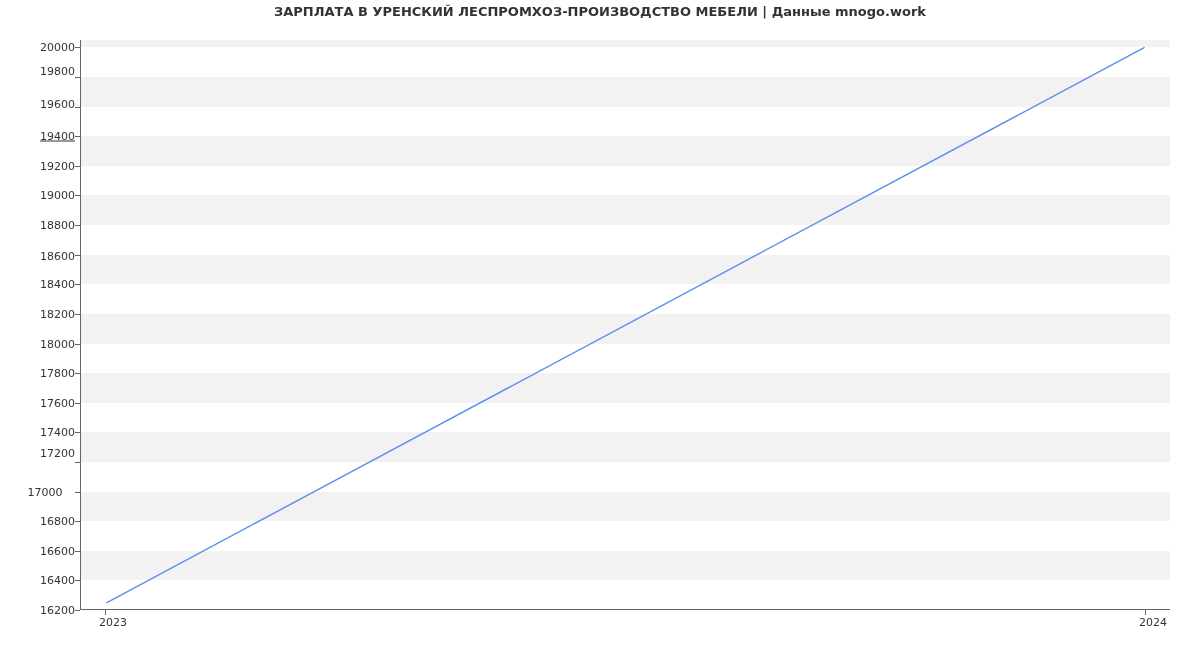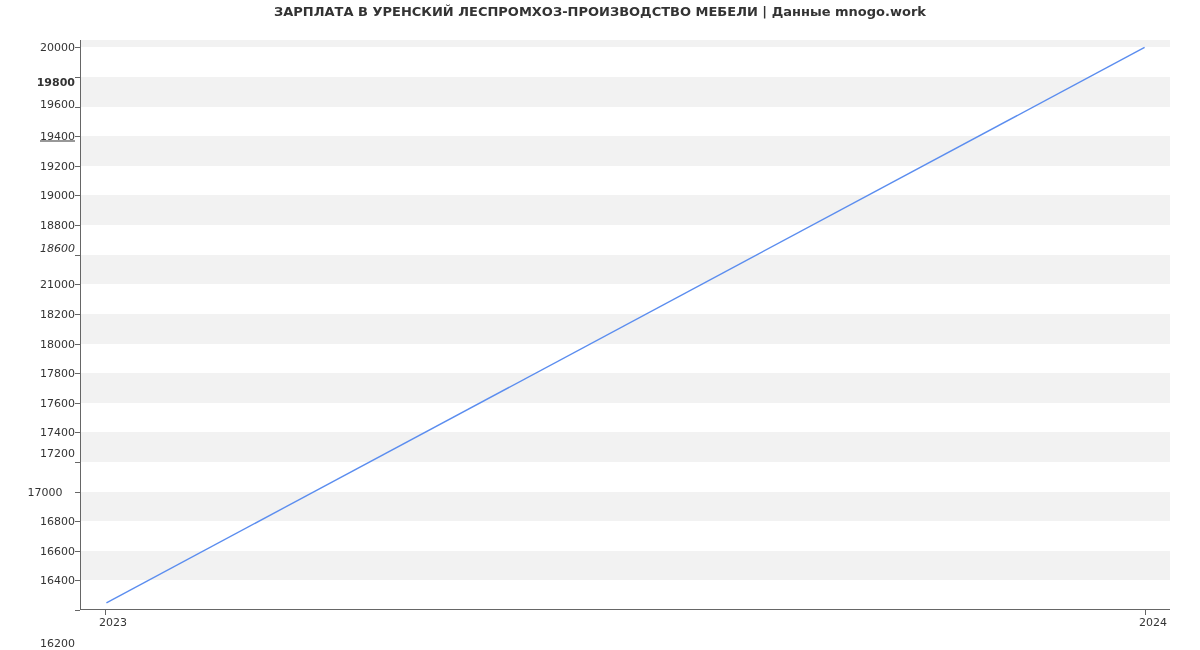--- a/index.html
+++ b/index.html
@@ -98,21 +98,21 @@
       <div class="band" style="top: 273.896px; height: 29.6104px;"></div>
       <div class="band" style="top: 333.117px; height: 29.6104px;"></div>
       <div class="band" style="top: 392.338px; height: 29.6104px;"></div>
       <div class="band" style="top: 451.558px; height: 29.6104px;"></div>
       <div class="band" style="top: 510.779px; height: 29.6104px;"></div>
     <svg class="line-layer" id="line-layer" viewBox="0 0 1090 570">
         <path d="M25 563.7818181818182 L1065 7.402597402597394" fill="none" stroke="#5b8def" stroke-width="1.4"></path>
       </svg>
   </div>
 
-<div class="tick-label-y" style="top: 610px; margin-top: 33px;">16200</div>
+<div class="tick-label-y" style="top: 610px;">16200</div>
     <div class="tick-mark-y" style="top: 610px;"></div>
     <div class="tick-label-y" style="top: 580.39px;">16400</div>
     <div class="tick-mark-y" style="top: 580.39px;"></div>
     <div class="tick-label-y" style="top: 550.779px;">16600</div>
     <div class="tick-mark-y" style="top: 550.779px;"></div>
     <div class="tick-label-y" style="top: 521.169px;">16800</div>
     <div class="tick-mark-y" style="top: 521.169px;"></div>
     <div class="tick-label-y" style="top: 491.558px; text-align: center;">17000</div>
     <div class="tick-mark-y" style="top: 491.558px;"></div>
     <div class="tick-label-y" style="top: 453px;">17200</div>
@@ -120,35 +120,35 @@
     <div class="tick-label-y" style="top: 432.338px;">17400</div>
     <div class="tick-mark-y" style="top: 432.338px;"></div>
     <div class="tick-label-y" style="top: 402.727px;">17600</div>
     <div class="tick-mark-y" style="top: 402.727px;"></div>
     <div class="tick-label-y" style="top: 373.117px;">17800</div>
     <div class="tick-mark-y" style="top: 373.117px;"></div>
     <div class="tick-label-y" style="top: 343.506px;">18000</div>
     <div class="tick-mark-y" style="top: 343.506px;"></div>
     <div class="tick-label-y" style="top: 313.896px;">18200</div>
     <div class="tick-mark-y" style="top: 313.896px;"></div>
-    <div class="tick-label-y" style="top: 284.286px;">21000</div>
+    <div class="tick-label-y" style="top: 284.286px;">18400</div>
     <div class="tick-mark-y" style="top: 284.286px;"></div>
-    <div class="tick-label-y" style="top: 248px; font-style: italic;">18600</div>
+    <div class="tick-label-y" style="top: 256px;">18600</div>
     <div class="tick-mark-y" style="top: 254.675px;"></div>
     <div class="tick-label-y" style="top: 225.065px;">18800</div>
     <div class="tick-mark-y" style="top: 225.065px;"></div>
     <div class="tick-label-y" style="top: 195.455px;">19000</div>
     <div class="tick-mark-y" style="top: 195.455px;"></div>
     <div class="tick-label-y" style="top: 165.844px;">19200</div>
     <div class="tick-mark-y" style="top: 165.844px;"></div>
     <div class="tick-label-y" style="top: 136.234px; text-decoration: underline;">19400</div>
     <div class="tick-mark-y" style="top: 136.234px;"></div>
     <div class="tick-label-y" style="top: 104px;">19600</div>
     <div class="tick-mark-y" style="top: 106.623px;"></div>
-    <div class="tick-label-y" style="top: 82px; font-weight: bold;">19800</div>
+    <div class="tick-label-y" style="top: 71px;">19800</div>
     <div class="tick-mark-y" style="top: 77.013px;"></div>
     <div class="tick-label-y" style="top: 47.4026px;">20000</div>
     <div class="tick-mark-y" style="top: 47.4026px;"></div>
     <div class="tick-label-x" style="left: 105px;">2023</div>
     <div class="tick-mark-x" style="left: 105px;"></div>
     <div class="tick-label-x" style="left: 1145px;">2024</div>
     <div class="tick-mark-x" style="left: 1145px;"></div>
   </div>
 
 </body></html>

